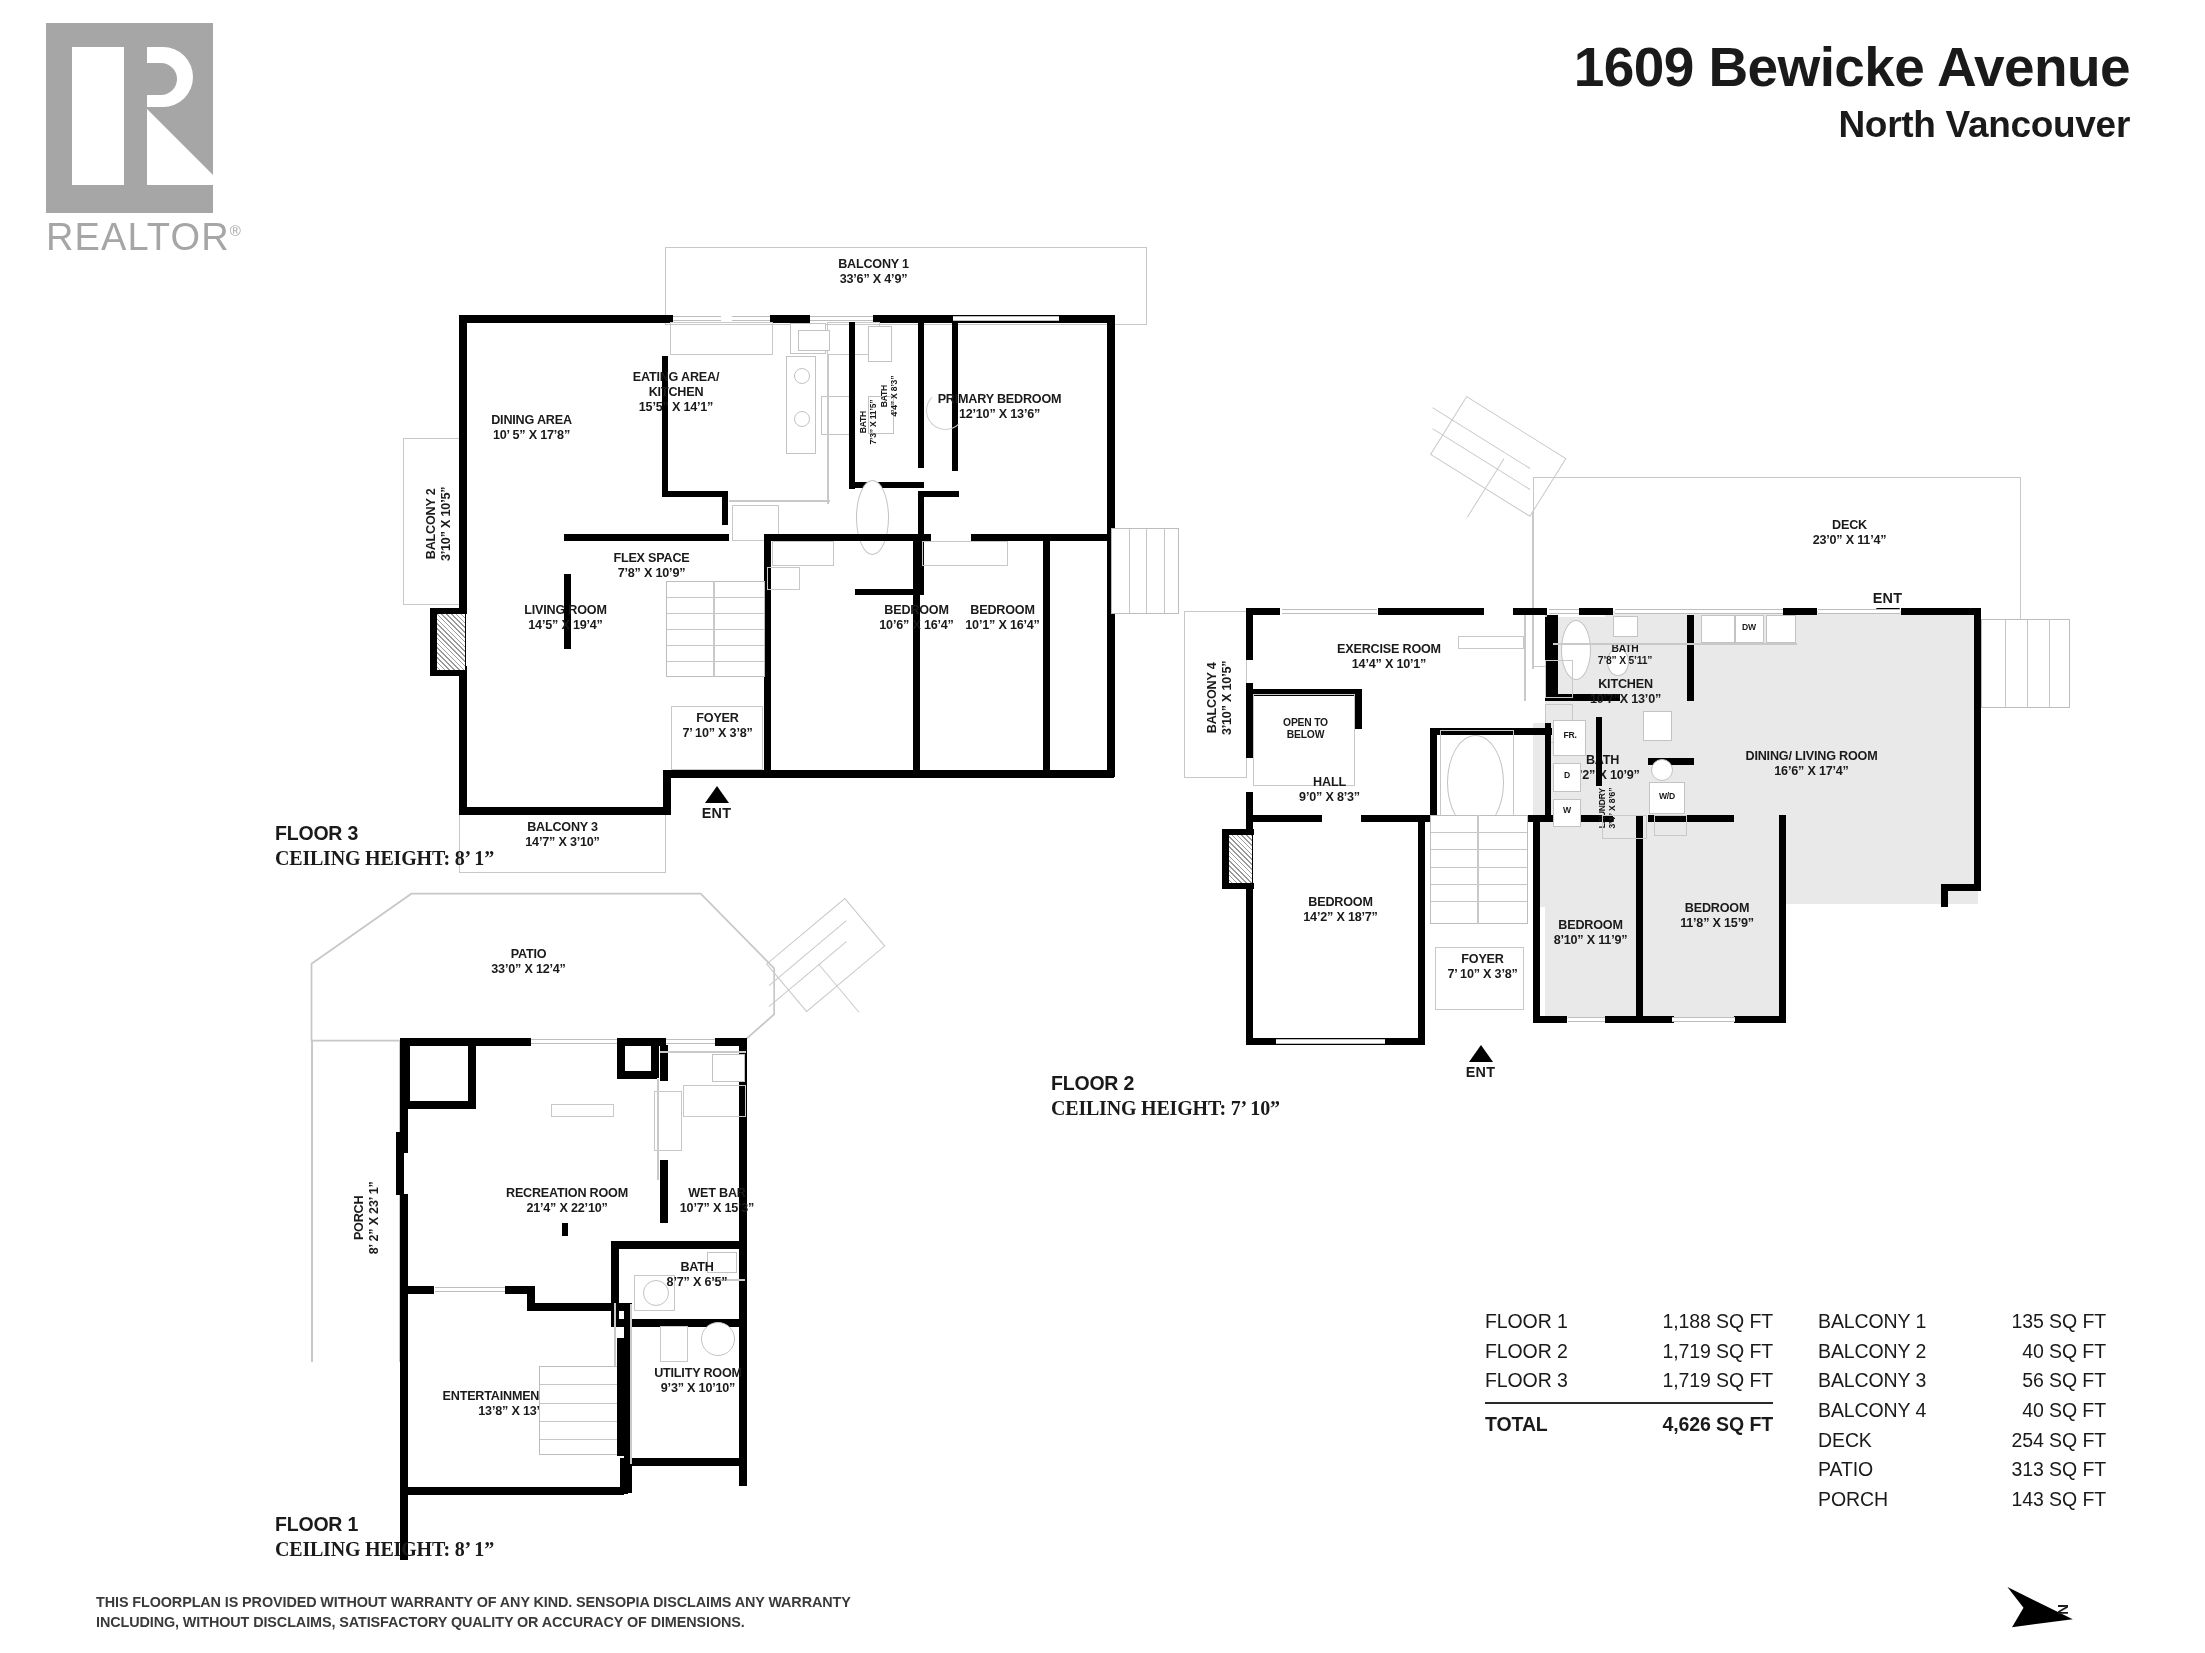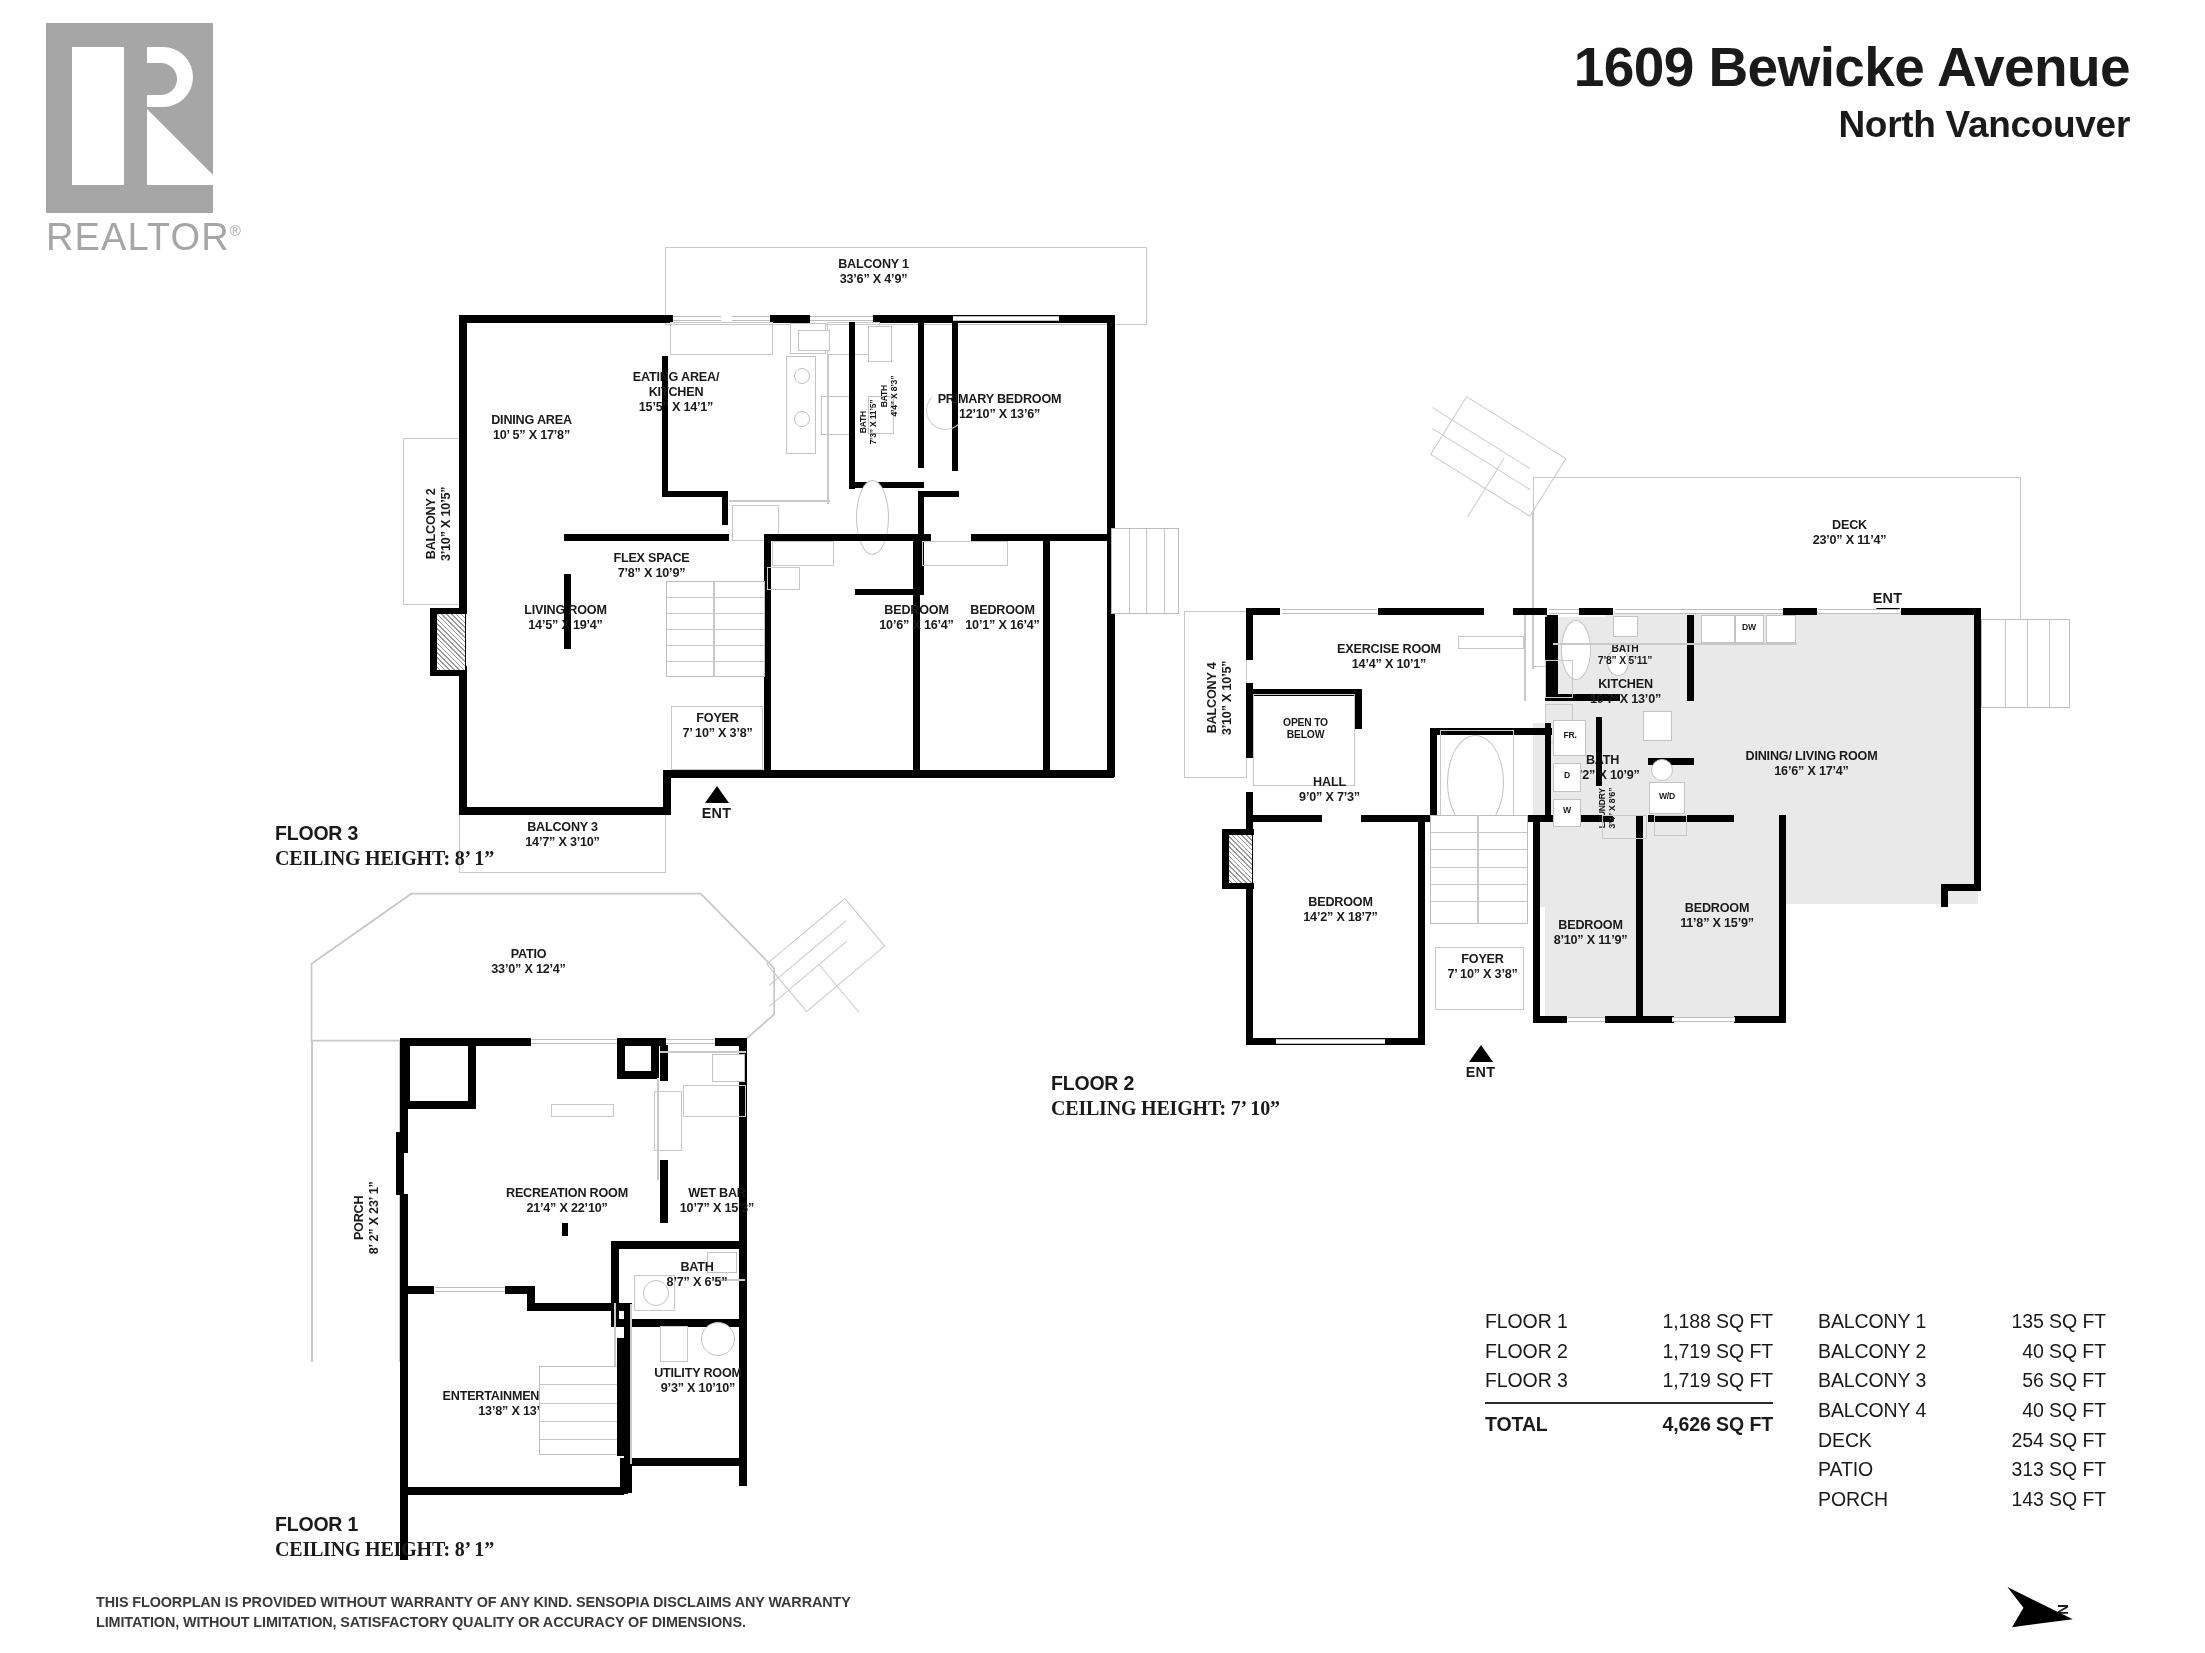--- a/index.html
+++ b/index.html
@@ -370,21 +370,21 @@
     <span class="n">W/D</span>
   </div>
   <div class="lbl" style="left:345px;top:317px;width:161px;">
     <span class="n">BATH</span>
     <span class="d">15’2” X 10’9”</span>
   </div>
 
   <div class="wall" style="left:76px;top:379px;width:69px;height:6.9px;"></div>
   <div class="lbl" style="left:92px;top:339px;width:121px;">
     <span class="n">HALL</span>
-    <span class="d">9’0” X 7’3”</span>
+    <span class="d">9’0” X 8’3”</span>
   </div>
 
   <div class="wall" style="left:368px;top:287px;width:5.7px;height:92px;"></div>
   <div class="wall" style="left:419px;top:281px;width:5.7px;height:69px;"></div>
   <div class="fixture" style="left:376px;top:284px;width:33px;height:36px;"></div>
   <div class="lbl xs" style="left:373px;top:294px;width:40px;">
     <span class="n">FR.</span>
   </div>
   <div class="fixture" style="left:376px;top:327px;width:27.6px;height:29px;"></div>
   <div class="lbl xs" style="left:373px;top:334px;width:34px;">
@@ -622,21 +622,21 @@
     </div>
     <div class="sumrow">
       <span class="k">PORCH</span>
       <span class="v">143 SQ FT</span>
     </div>
   </div>
 </div>
 
 <div class="abs" id="disclaimer">
   <div>THIS FLOORPLAN IS PROVIDED WITHOUT WARRANTY OF ANY KIND. SENSOPIA DISCLAIMS ANY WARRANTY</div>
-  <div>LIMITATION, WITHOUT LIMITATION, SATISFACTORY QUALITY OR ACCURACY OF DIMENSIONS.</div>
+  <div>INCLUDING, WITHOUT DISCLAIMS, SATISFACTORY QUALITY OR ACCURACY OF DIMENSIONS.</div>
 </div>
 
 <div class="abs" id="north">
   <svg width="86" height="52" viewBox="0 0 150 90">
     <polygon points="6,12 120,68 14,82 34,48" fill="#000"></polygon>
   </svg>
   <div class="nlabel">N</div>
 </div>
 
 

